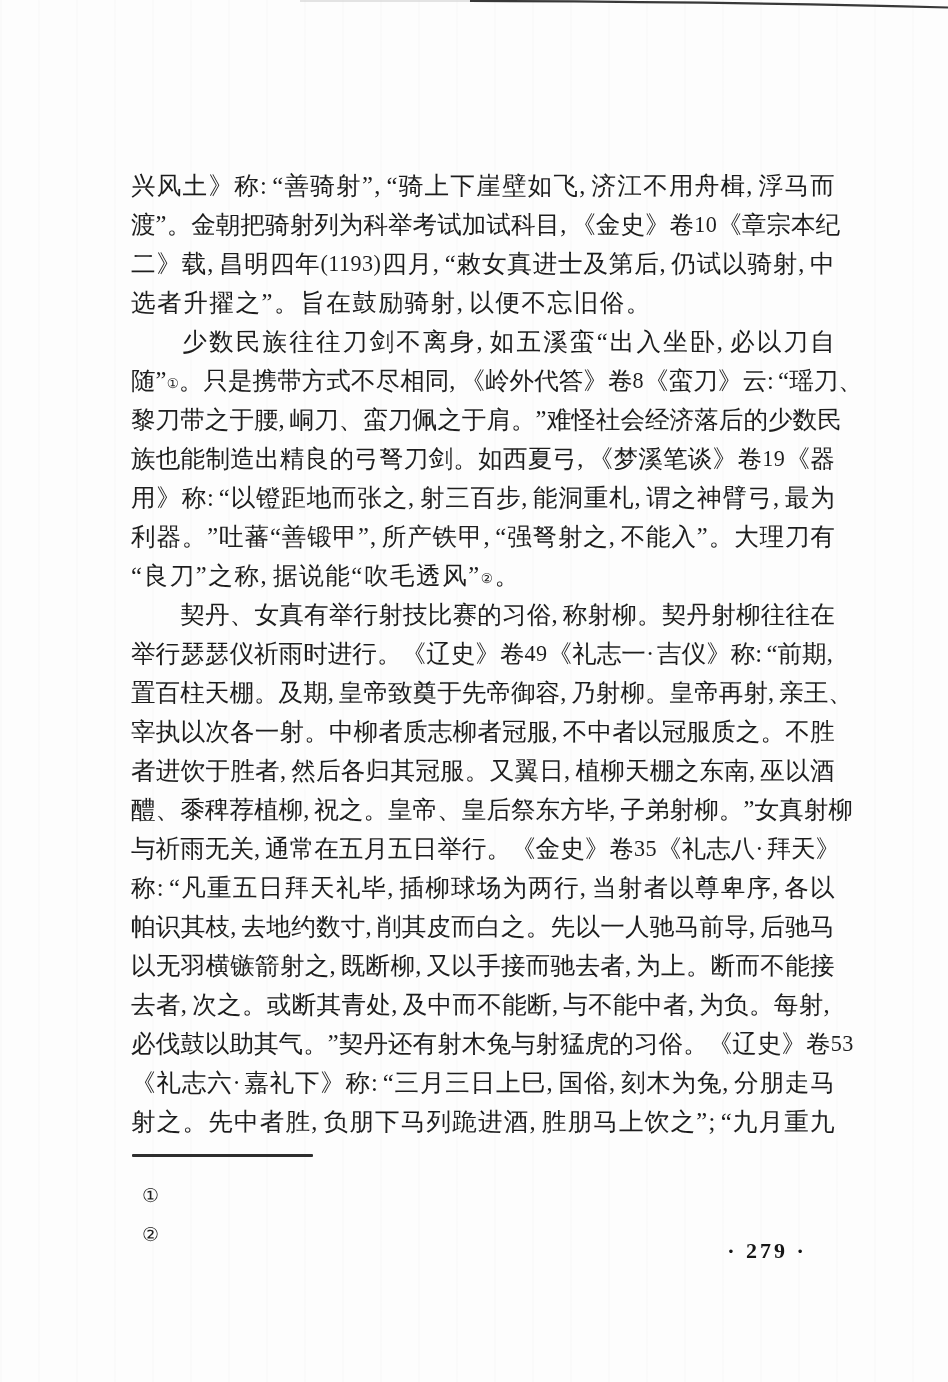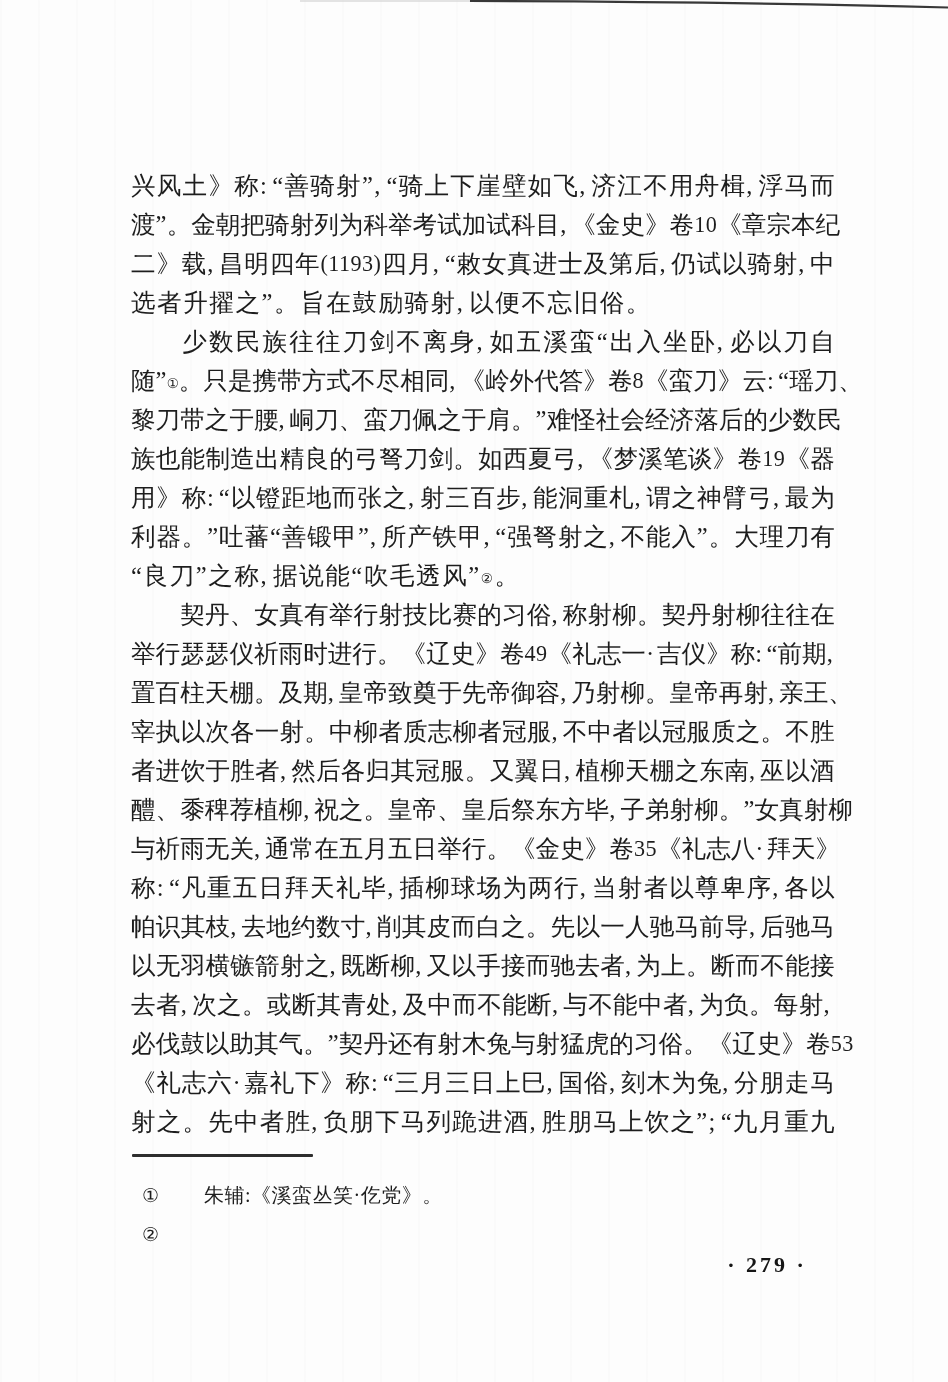--- a/index.html
+++ b/index.html
@@ -36,21 +36,20 @@
     background:#2e2e2e;border-radius:1px;
   }
   .footnotes{position:absolute;left:131px;top:1176px;width:640px;}
   .fn{height:39px;display:flex;align-items:center;font-size:20px;padding-left:11px;}
   .fn-marker{flex:0 0 34px;font-size:19px;}
   .fn-text{padding-left:28px;letter-spacing:0.5px;}
   .page-number{
     position:absolute;left:712px;top:1238px;width:110px;height:30px;
     font-size:22px;font-weight:bold;text-align:center;letter-spacing:3px;
     color:#161616;
-    margin-top:14px;
   }
 </style>
 </head>
 <body>
 
 <svg class="artifact" width="948" height="14" viewBox="0 0 948 14">
   <path d="M300 1 L470 1" stroke="#c9c9c9" stroke-width="1.2" fill="none"></path>
   <path d="M470 1 C 650 1.5, 820 4, 948 7.5" stroke="#383838" stroke-width="2.2" fill="none"></path>
 </svg>
 
@@ -86,20 +85,19 @@
       <div class="tl just"><span class="b">《</span><span class="c">礼</span><span class="c">志</span><span class="c">六</span><span class="n">·</span><span class="c">嘉</span><span class="c">礼</span><span class="c">下</span><span class="b">》</span><span class="c">称</span><span class="n">:</span><span class="n">“</span><span class="c">三</span><span class="c">月</span><span class="c">三</span><span class="c">日</span><span class="c">上</span><span class="c">巳</span><span class="n">,</span><span class="c">国</span><span class="c">俗</span><span class="n">,</span><span class="c">刻</span><span class="c">木</span><span class="c">为</span><span class="c">兔</span><span class="n">,</span><span class="c">分</span><span class="c">朋</span><span class="c">走</span><span class="c">马</span></div>
       <div class="tl just"><span class="c">射</span><span class="c">之</span><span class="n">。</span><span class="c">先</span><span class="c">中</span><span class="c">者</span><span class="c">胜</span><span class="n">,</span><span class="c">负</span><span class="c">朋</span><span class="c">下</span><span class="c">马</span><span class="c">列</span><span class="c">跪</span><span class="c">进</span><span class="c">酒</span><span class="n">,</span><span class="c">胜</span><span class="c">朋</span><span class="c">马</span><span class="c">上</span><span class="c">饮</span><span class="c">之</span><span class="n">”</span><span class="n">;</span><span class="n">“</span><span class="c">九</span><span class="c">月</span><span class="c">重</span><span class="c">九</span></div>
     </div>
   </div>
 
 <div class="fn-divider"></div>
 
 <div class="footnotes">
   <div class="fn">
     <span class="fn-marker">①</span>
-    <span class="fn-text">朱辅:《溪蛮丛笑·仡党》。</span>
   </div>
   <div class="fn">
     <span class="fn-marker">②</span>
   </div>
 </div>
 
 <div class="page-number">· 279 ·</div>
 
 </body></html>

